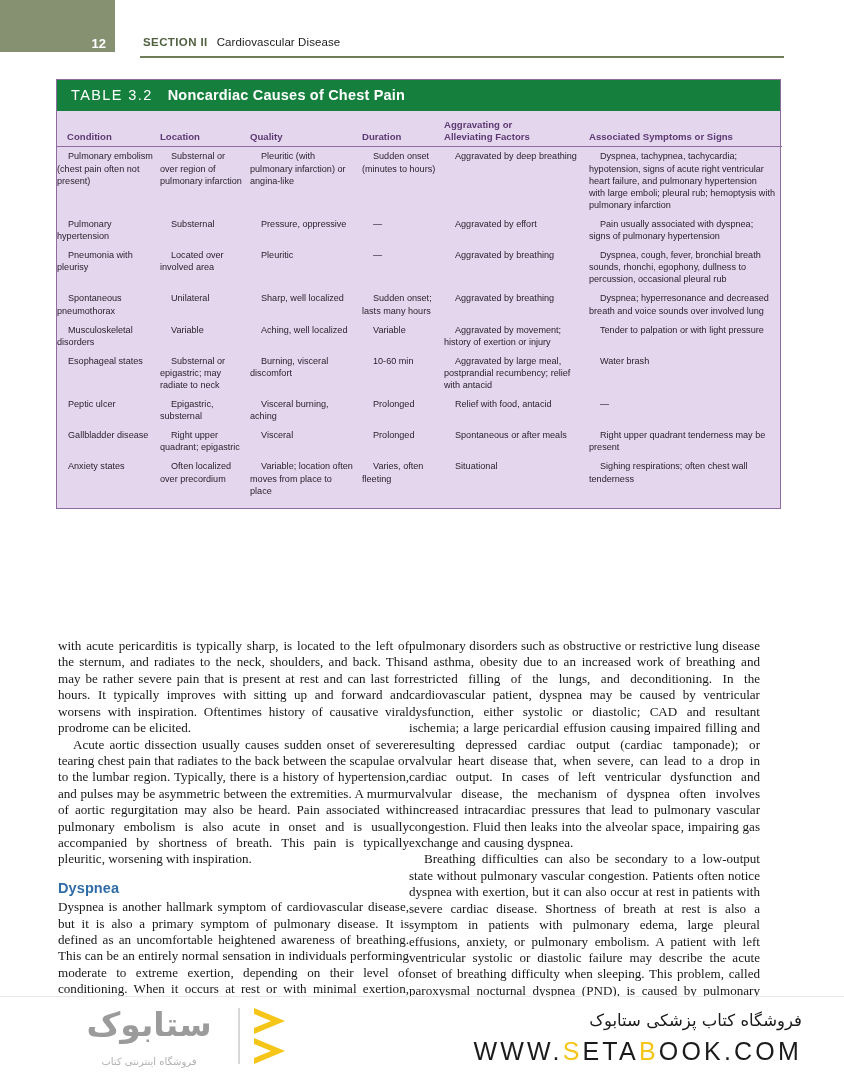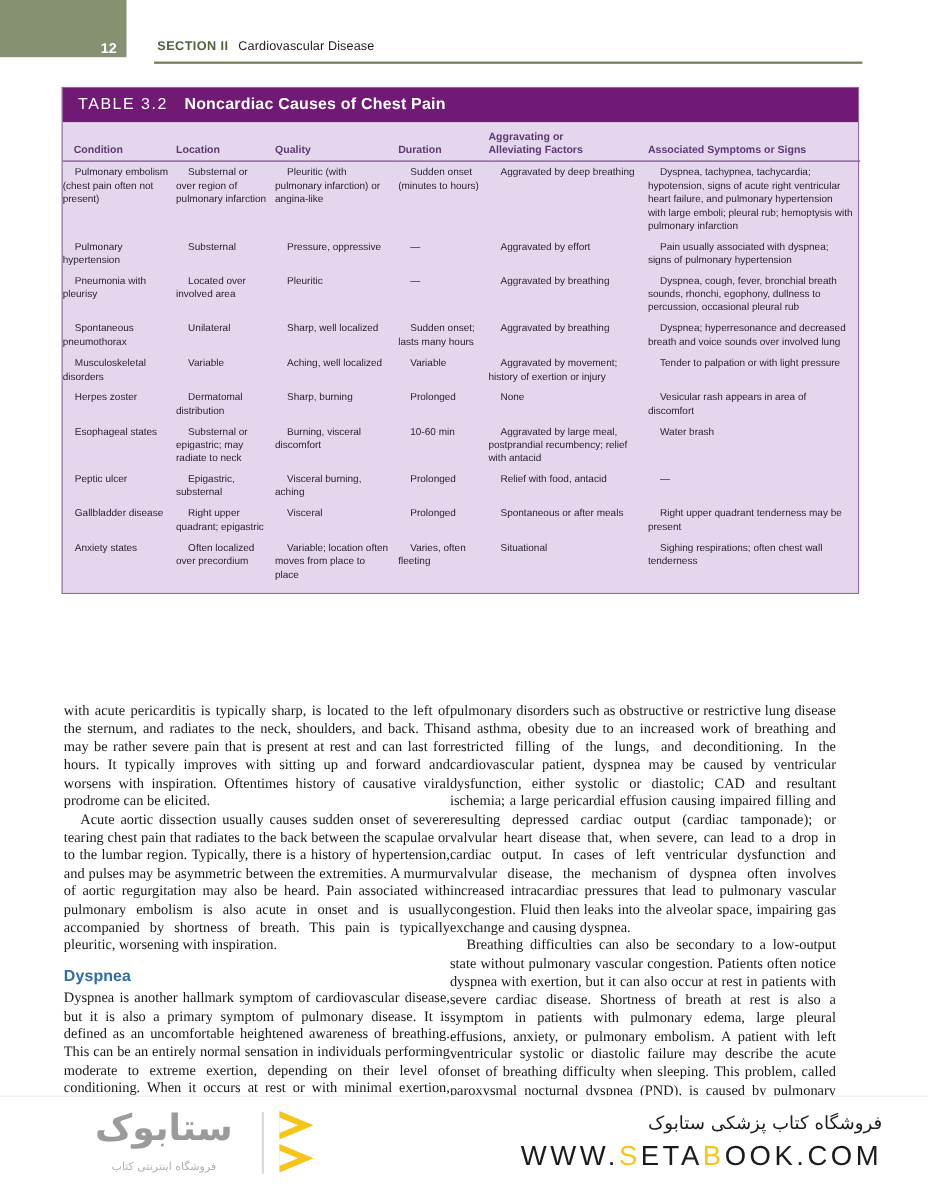--- a/index.html
+++ b/index.html
@@ -65,21 +65,21 @@
   
   .table-wrap {
     position: absolute;
     left: 56px;
     top: 79px;
     width: 725px;
     border: 1.5px solid #8e6ca0;
     background: #e4d6ec;
   }
   .table-title {
-    background: #701a75;
+    background: #15803d;
     color: #ffffff;
     padding: 7px 12px 8px 14px;
     font-family: "Liberation Sans", sans-serif;
     font-size: 14.5px;
     letter-spacing: .3px;
     white-space: nowrap;
   }
   .table-title .tnum {
     font-weight: normal;
     letter-spacing: 1.4px;
@@ -162,21 +162,21 @@
     width: 844px;
     height: 84px;
     background: #ffffff;
     border-top: 1px solid #e9e9e9;
   }
   .brand-left {
     position: absolute;
     left: 74px;
     top: 8px;
     display: flex;
-    align-items: flex-end;
+    align-items: center;
     gap: 14px;
   }
   .logo-word {
     position: relative;
     width: 150px;
     height: 62px;
   }
   .logo-word .fa {
     position: absolute;
     top: 2px; left: 0;
@@ -322,28 +322,20 @@
         </tr>
         <tr>
           <td><span class="hang">Musculoskeletal disorders</span></td>
           <td><span class="hang">Variable</span></td>
           <td><span class="hang">Aching, well localized</span></td>
           <td><span class="hang">Variable</span></td>
           <td><span class="hang">Aggravated by movement; history of exertion or injury</span></td>
           <td><span class="hang">Tender to palpation or with light pressure</span></td>
         </tr>
         <tr>
-          <td><span class="hang">Herpes zoster</span></td>
-          <td><span class="hang">Dermatomal distribution</span></td>
-          <td><span class="hang">Sharp, burning</span></td>
-          <td><span class="hang">Prolonged</span></td>
-          <td><span class="hang">None</span></td>
-          <td><span class="hang">Vesicular rash appears in area of discomfort</span></td>
-        </tr>
-        <tr>
           <td><span class="hang">Esophageal states</span></td>
           <td><span class="hang">Substernal or epigastric; may radiate to neck</span></td>
           <td><span class="hang">Burning, visceral discomfort</span></td>
           <td><span class="hang">10-60 min</span></td>
           <td><span class="hang">Aggravated by large meal, postprandial recumbency; relief with antacid</span></td>
           <td><span class="hang">Water brash</span></td>
         </tr>
         <tr>
           <td><span class="hang">Peptic ulcer</span></td>
           <td><span class="hang">Epigastric, substernal</span></td>

